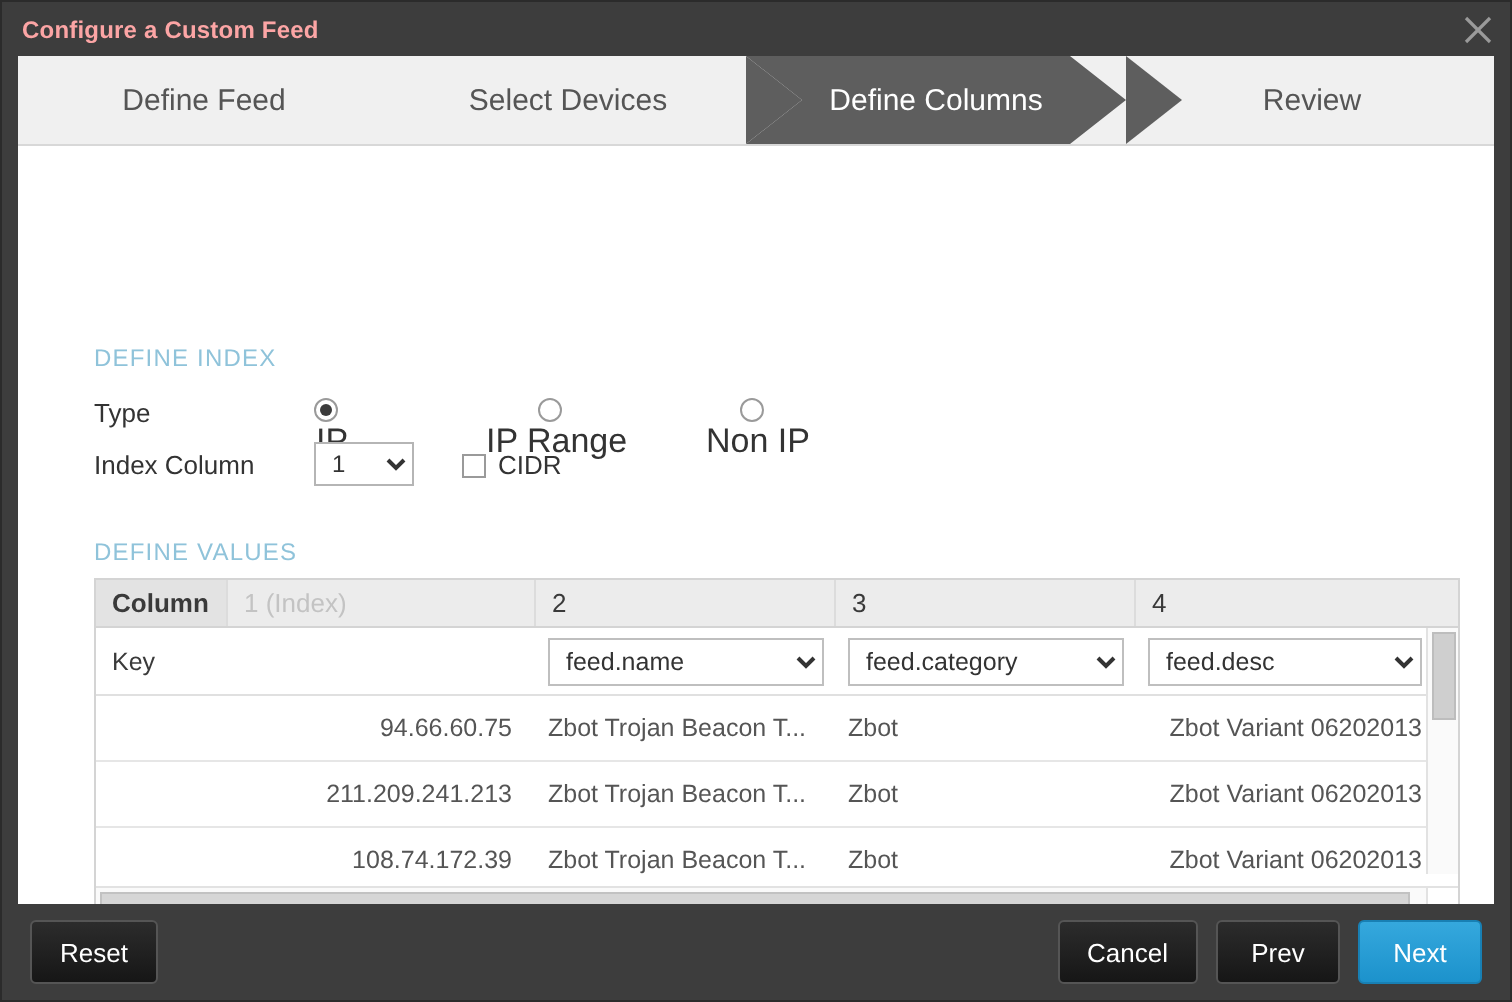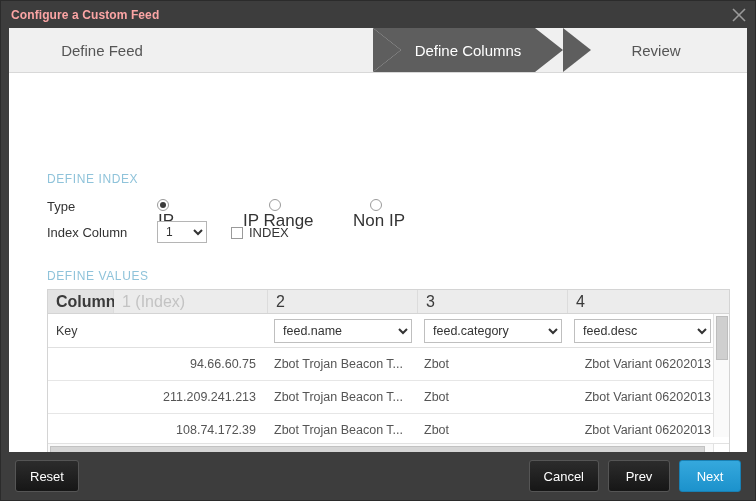--- a/index.html
+++ b/index.html
@@ -220,21 +220,21 @@
     overflow: hidden;
   }
   .grid-head {
     display: flex;
     height: 24px;
     background: #ececec;
     border-bottom: 1px solid #d4d4d4;
     box-sizing: border-box;
   }
   .gh-cell {
-    font-size: 16px;
+    font-size: 13px;
     color: #3a3a3a;
     display: flex;
     align-items: center;
     padding-left: 8px;
     box-sizing: border-box;
     border-right: 1px solid #dcdcdc;
     background: #ececec;
   }
   .gh-cell.c0 { width: 66px; font-weight: bold; background: #e3e3e3; }
   .gh-cell.c1 { width: 154px; color: #c3c3c3; }
@@ -386,20 +386,23 @@
       </svg>
     </div>
   </div>
 
   <div class="panel">
 
     <div class="tabbar">
       <div class="tab t1">
         <span>Define Feed</span>
       </div>
+      <div class="tab t2">
+        <span>Select Devices</span>
+      </div>
       <div class="chev-left"></div>
       <div class="tab t3">
         <span>Define Columns</span>
       </div>
       <div class="chev-right"></div>
       <div class="tab t4">
         <span>Review</span>
       </div>
     </div>
 
@@ -421,21 +424,21 @@
         <span class="radio-mark"></span>
         <span>Non IP</span>
       </div>
 
       <div class="field-label lbl-index">Index Column</div>
 
       <select class="index-select"><option value="1">1</option><option value="2">2</option><option value="3">3</option><option value="4">4</option></select>
 
       <div class="cidr-check">
         <span class="check-mark"></span>
-        <span>INDEX</span>
+        <span>CIDR</span>
       </div>
 
       <div class="section-title st-values">DEFINE VALUES</div>
 
       <div class="grid-wrap">
 
         <div class="grid-head">
           <div class="gh-cell c0">Column</div>
           <div class="gh-cell c1">1 (Index)</div>
           <div class="gh-cell c2">2</div>

